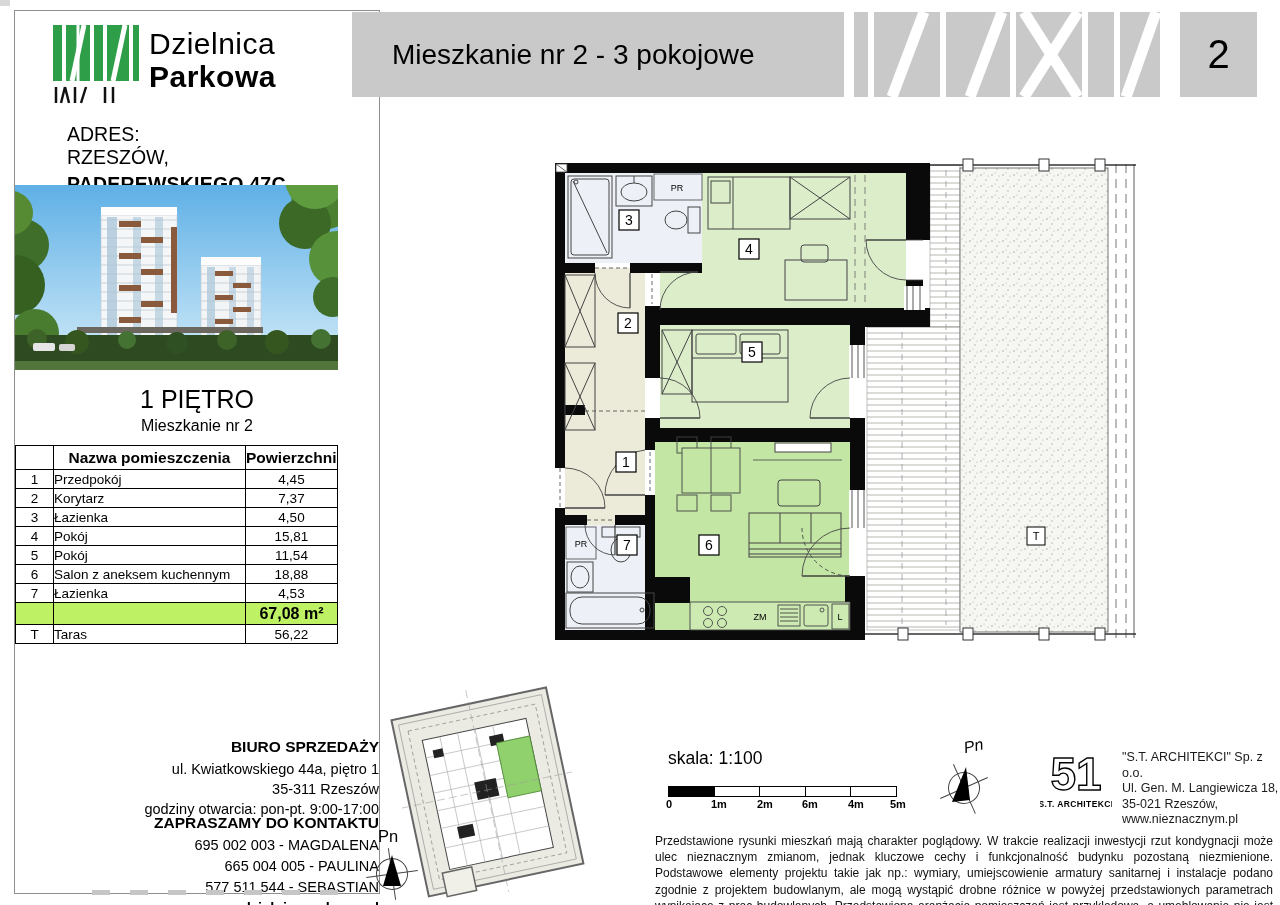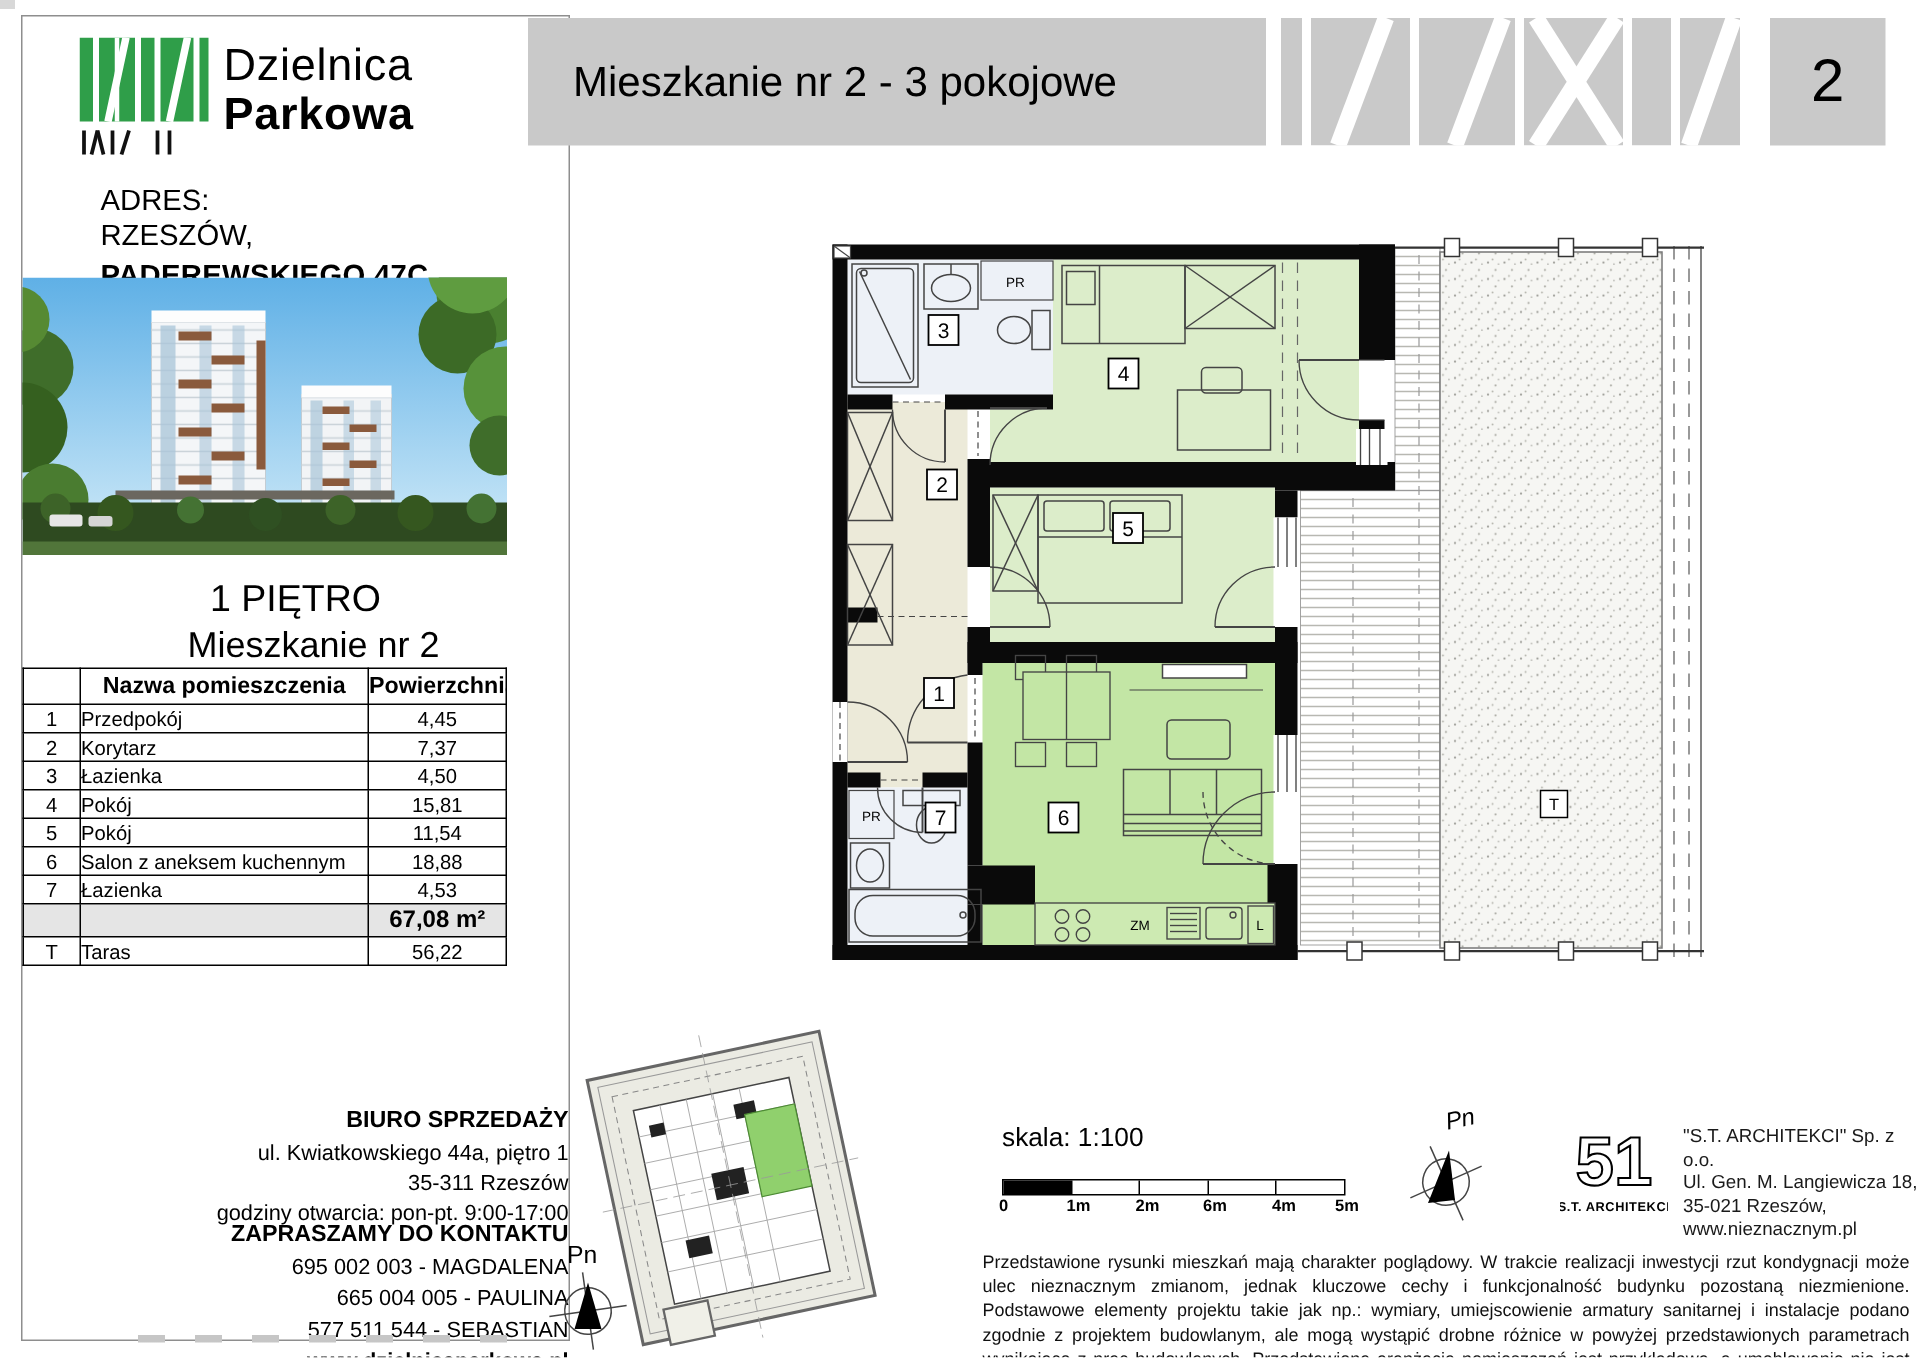--- a/index.html
+++ b/index.html
@@ -9,37 +9,37 @@
   #sidebar{position:absolute;left:14px;top:10px;width:366px;height:884px;
            border:1px solid #8e8e8e;box-sizing:border-box;background:#fff;}
   #logo-icon{position:absolute;left:38px;top:14px;}
   #logo-text{position:absolute;left:134px;top:16px;line-height:33px;font-size:30px;letter-spacing:0.5px;}
   #logo-text .l2{font-weight:bold;}
   #address{position:absolute;left:52px;right:26px;top:112px;font-size:19.5px;}
   #address .row1{display:flex;justify-content:space-between;flex-direction:column;}
   #address .row2{font-weight:bold;margin-top:4px;letter-spacing:0.2px;}
   #photo{position:absolute;left:0;top:174px;width:323px;height:185px;}
   #floor-title{position:absolute;left:0;top:374px;width:100%;text-align:center;font-size:25px;}
-  #apt-subtitle{position:absolute;left:12px;top:406px;width:100%;text-align:center;font-size:24px;}
+  #apt-subtitle{position:absolute;left:0;top:406px;width:100%;text-align:center;font-size:16px;}
   table.rooms{position:absolute;left:0;top:434px;width:323px;border-collapse:collapse;table-layout:fixed;}
   table.rooms td,table.rooms th{border:1px solid #000;padding:0;overflow:hidden;white-space:nowrap;}
   table.rooms th{height:23px;font-size:15.5px;font-weight:bold;}
   table.rooms td{height:18px;font-size:13.5px;}
   td.cno{text-align:center;font-size:13px;}
   td.cnm{padding-left:10px;}
   td.car{text-align:center;}
-  tr.total td{background:#e5e5e5;font-weight:bold;font-size:16px;height:21px;}
+  tr.total td{background:#bef264;font-weight:bold;font-size:16px;height:21px;}
   #office,#contact{position:absolute;left:0;width:100%;text-align:right;}
   #office{top:726px;font-size:14.5px;line-height:20px;}
   #contact{top:801px;font-size:14.5px;line-height:21px;}
   .blk-title{font-weight:bold;font-size:15.5px;margin-bottom:2px;}
   .site{font-weight:bold;}
   
   #title-box{position:absolute;left:352px;top:12px;width:492px;height:85px;background:#c9c9c9;}
-  #title-box .t{position:absolute;left:30px;top:0;line-height:85px;font-size:28px;text-align:center;}
+  #title-box .t{position:absolute;left:40px;top:0;line-height:85px;font-size:28px;text-align:center;}
   #pattern{position:absolute;left:854px;top:12px;}
   #num-badge{position:absolute;left:1180px;top:12px;width:77px;height:85px;background:#c9c9c9;
              text-align:center;line-height:85px;font-size:40px;}
   
   #plan{position:absolute;left:550px;top:150px;}
   #keyplan{position:absolute;left:380px;top:680px;}
   svg text{font-family:"Liberation Sans",sans-serif;}
   #scale-label{position:absolute;left:668px;top:748px;font-size:17.5px;}
   #scale-bar{position:absolute;left:668px;top:786px;width:227px;height:9px;border:1px solid #000;display:flex;}
   #scale-bar .seg{height:100%;box-sizing:border-box;border-left:1px solid #000;flex:1;}

